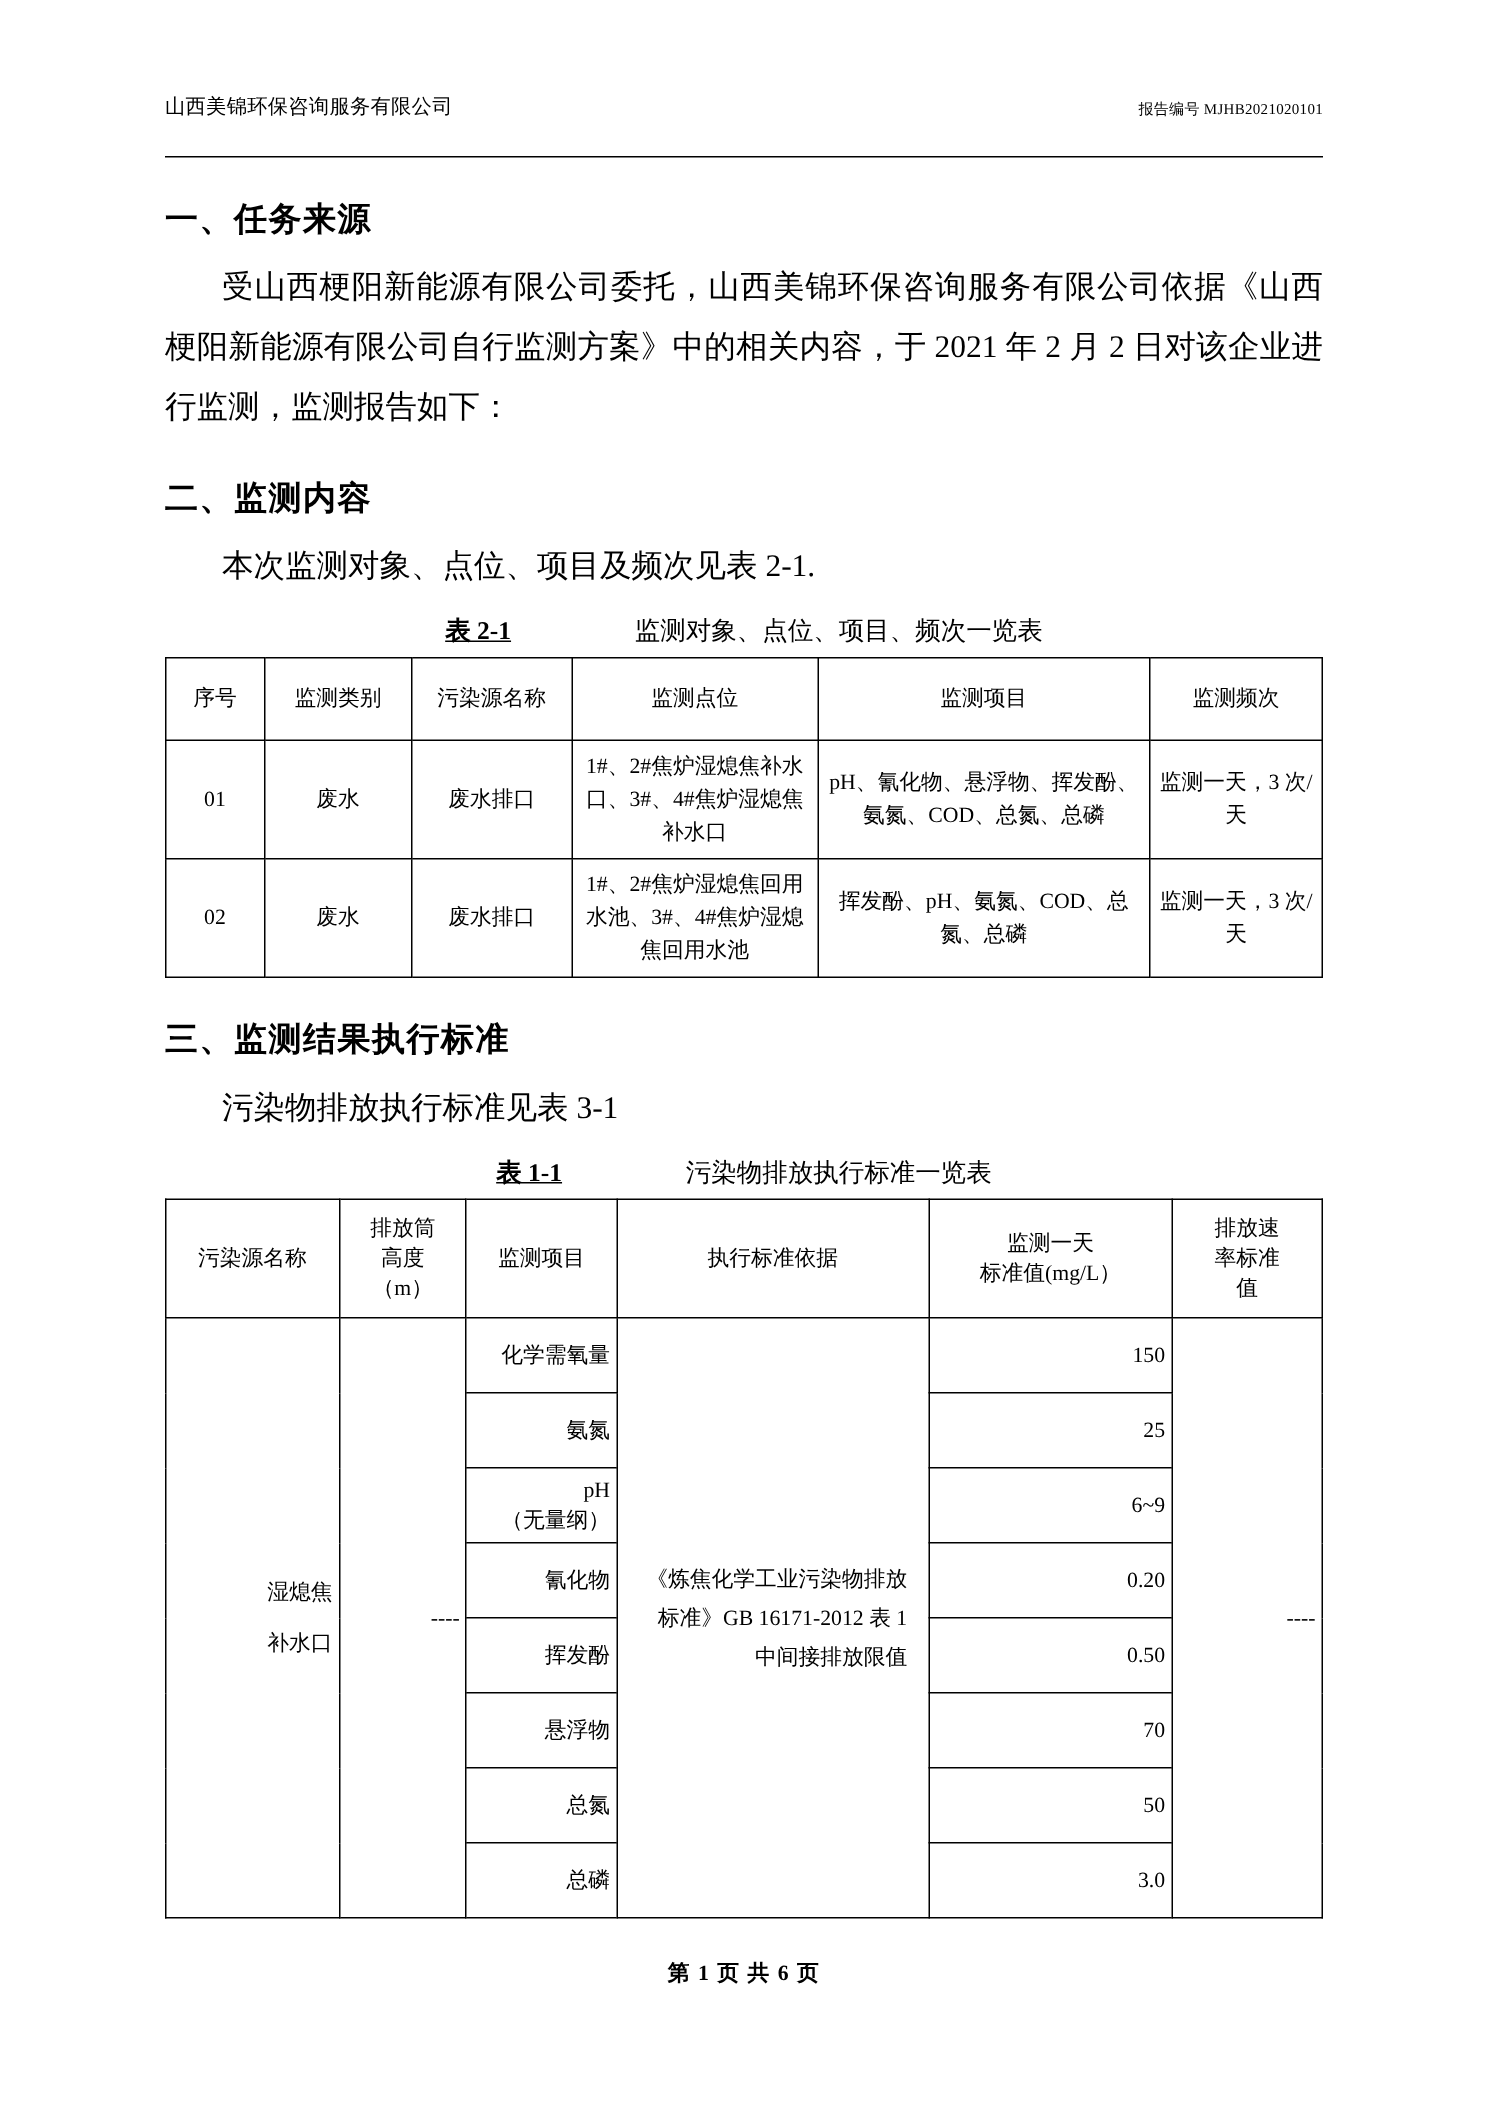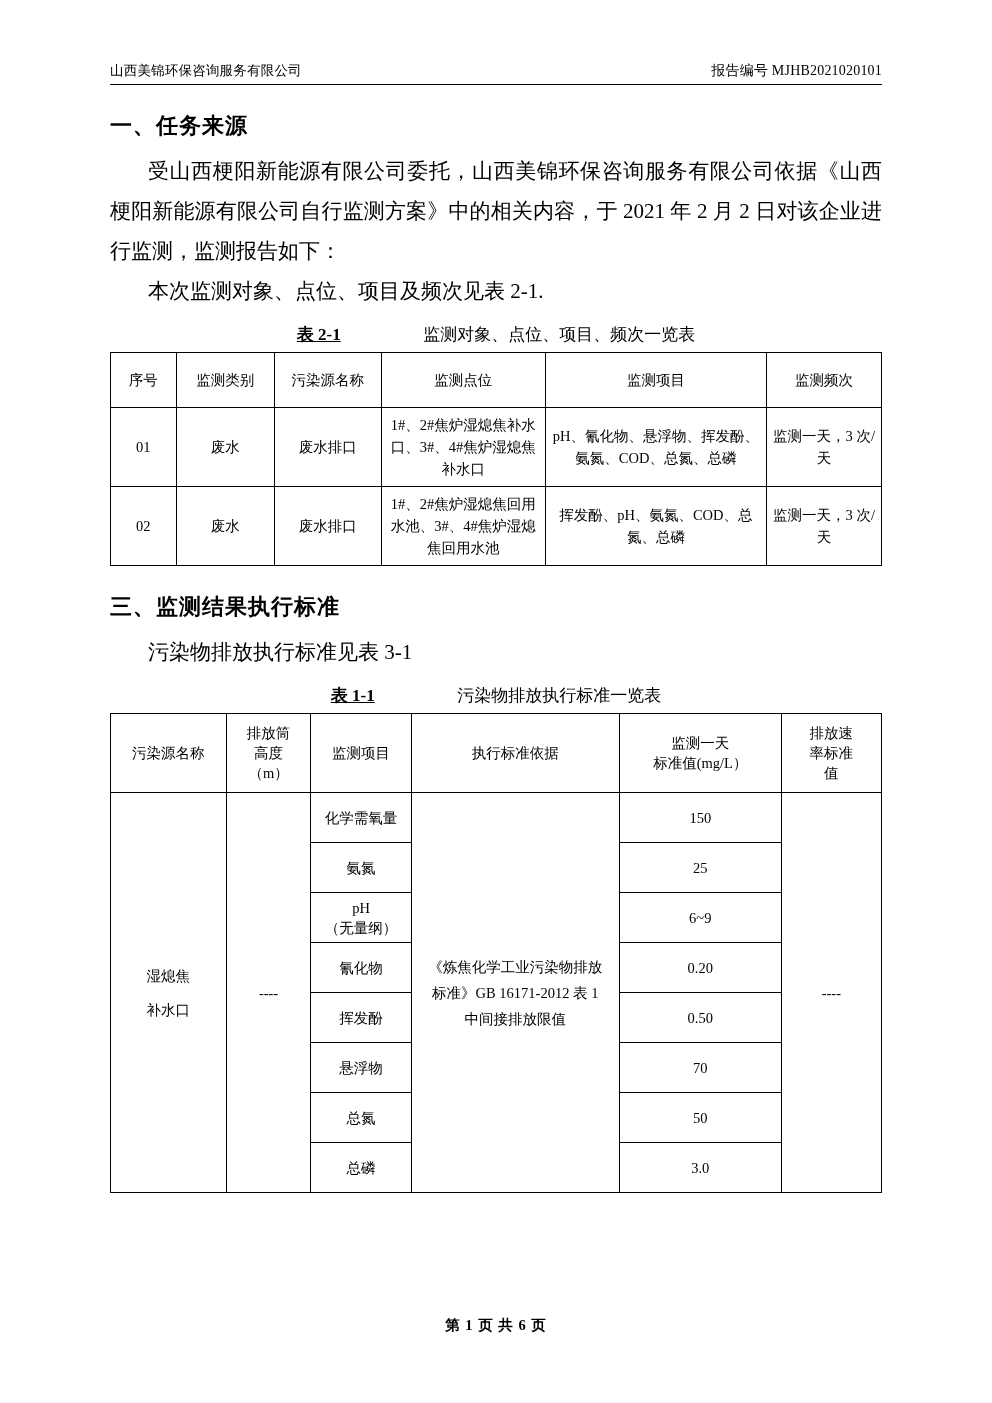--- a/index.html
+++ b/index.html
@@ -21,27 +21,27 @@
     box-sizing: border-box;
     padding: 0 110px;
   }
   
   .header {
     display: flex;
     justify-content: space-between;
     align-items: flex-end;
     font-size: 13.5px;
     padding-top: 62px;
-    padding-bottom: 4px;
+    padding-bottom: 24px;
     border-bottom: 1.2px solid #000;
     letter-spacing: 0.2px;
   }
   .header .right {
     font-family: "Liberation Serif", serif;
-    font-size: 14px;
+    font-size: 10px;
   }
   
   h2.sec {
     font-size: 22px;
     font-weight: bold;
     margin: 26px 0 10px 0;
     letter-spacing: 1px;
   }
   p.body {
     font-size: 21px;
@@ -87,47 +87,48 @@
     font-size: 14.5px;
   }
   table.t2 th, table.t2 td {
     border: 1px solid #000;
     text-align: center;
     vertical-align: middle;
     padding: 4px 4px;
     line-height: 20px;
   }
   table.t2 th { font-weight: normal; height: 70px; }
-  table.t2 td { height: 41px; }
+  table.t2 td { height: 41px; text-align: right; }
   .nowrap { white-space: nowrap; }
   
   .footer {
     position: absolute;
     left: 0;
     right: 0;
-    bottom: 68px;
+    bottom: 78px;
     text-align: center;
     font-size: 14.5px;
     font-weight: bold;
     letter-spacing: 1px;
   }
 </style>
 </head>
 <body>
 
 <div class="page">
 
   <div class="header">
     <div class="left">山西美锦环保咨询服务有限公司</div>
     <div class="right">报告编号 MJHB2021020101</div>
   </div>
 
   <h2 class="sec">一、任务来源</h2>
   <p class="body">受山西梗阳新能源有限公司委托，山西美锦环保咨询服务有限公司依据《山西梗阳新能源有限公司自行监测方案》中的相关内容，于 2021 年 2 月 2 日对该企业进行监测，监测报告如下：</p>
 
+  <h2 class="sec">二、监测内容</h2>
   <p class="body">本次监测对象、点位、项目及频次见表 2-1.</p>
 
   <div class="tbl-caption">
     <span class="cap-num">表 2-1</span>
     <span style="display:inline-block;width:26px"></span>
     <span class="cap-txt">监测对象、点位、项目、频次一览表</span>
   </div>
 
   <table class="t1">
     <colgroup>

